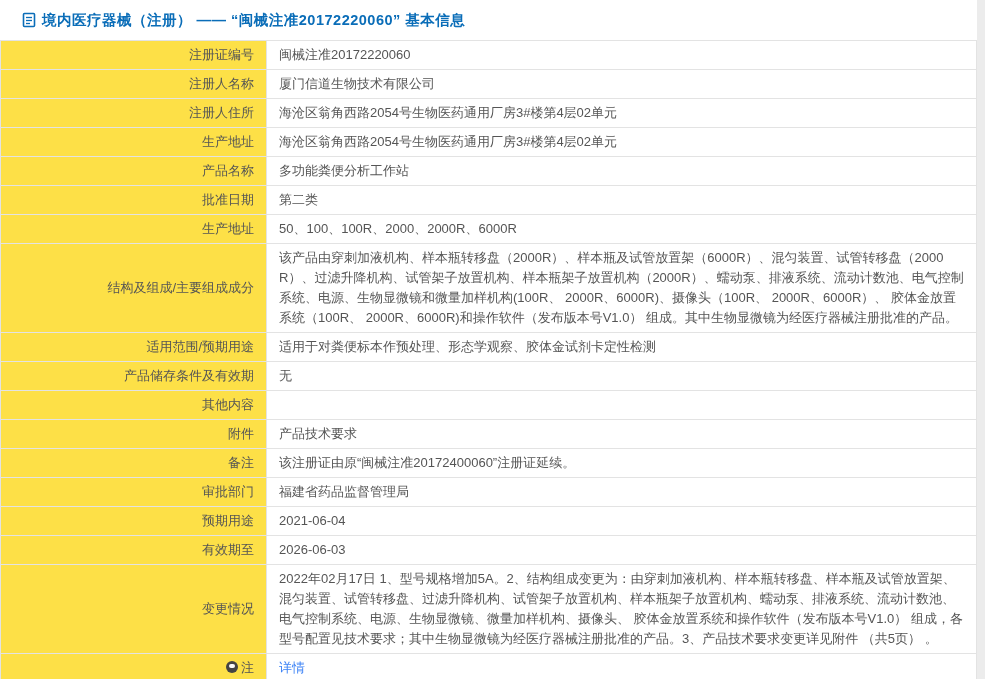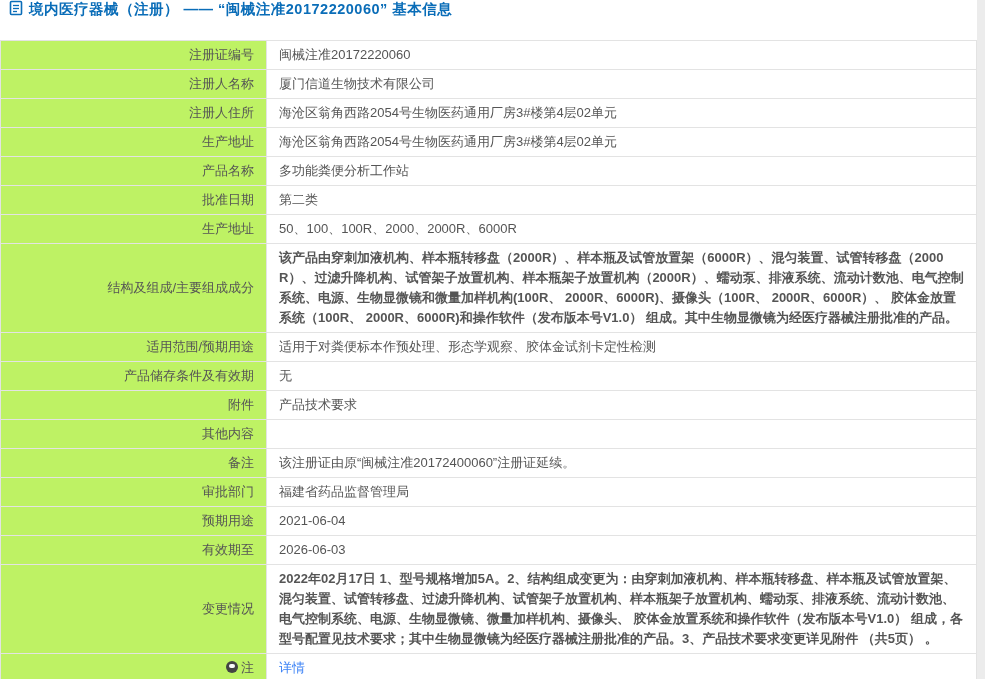--- a/index.html
+++ b/index.html
@@ -11,22 +11,22 @@
     font-family: "Liberation Sans", "DejaVu Sans", sans-serif;
     color: #555;
   }
   .page {
     width: 977px;
     background: #ffffff;
   }
   .header {
     height: 40px;
     display: flex;
-    align-items: flex-start;
-    padding-left: 9px;
+    align-items: center;
+    padding-left: 22px;
     background: #ffffff;
   }
   .header .doc-icon {
     display: inline-flex;
     margin-right: 6px;
     flex: 0 0 auto;
   }
   .header .title {
     color: #0a6db8;
     font-size: 14.5px;
@@ -42,28 +42,28 @@
   table.info td {
     border: 1px solid #e3e3e3;
     padding: 4px 12px;
     line-height: 20px;
     vertical-align: middle;
     word-break: break-all;
   }
   td.cell-label {
     width: 266px;
     text-align: right;
-    background: #bef264;
+    background: #fde047;
     color: #555;
   }
   td.cell-value {
     background: #ffffff;
     color: #555;
   }
-  .multi { line-height: 21px; font-weight: bold; }
+  .multi { line-height: 21px; }
   a.detail-link {
     color: #3b82f6;
     text-decoration: none;
     cursor: pointer;
   }
   .note-icon {
     display: inline-block;
     width: 12px;
     height: 12px;
     border-radius: 50%;
@@ -134,26 +134,26 @@
       </tr>
       <tr>
         <td class="cell-label">适用范围/预期用途</td>
         <td class="cell-value">适用于对粪便标本作预处理、形态学观察、胶体金试剂卡定性检测</td>
       </tr>
       <tr>
         <td class="cell-label">产品储存条件及有效期</td>
         <td class="cell-value">无</td>
       </tr>
       <tr>
+        <td class="cell-label">其他内容</td>
+        <td class="cell-value"></td>
+      </tr>
+      <tr>
         <td class="cell-label">附件</td>
         <td class="cell-value">产品技术要求</td>
-      </tr>
-      <tr>
-        <td class="cell-label">其他内容</td>
-        <td class="cell-value"></td>
       </tr>
       <tr>
         <td class="cell-label">备注</td>
         <td class="cell-value">该注册证由原“闽械注准20172400060”注册证延续。</td>
       </tr>
       <tr>
         <td class="cell-label">审批部门</td>
         <td class="cell-value">福建省药品监督管理局</td>
       </tr>
       <tr>

